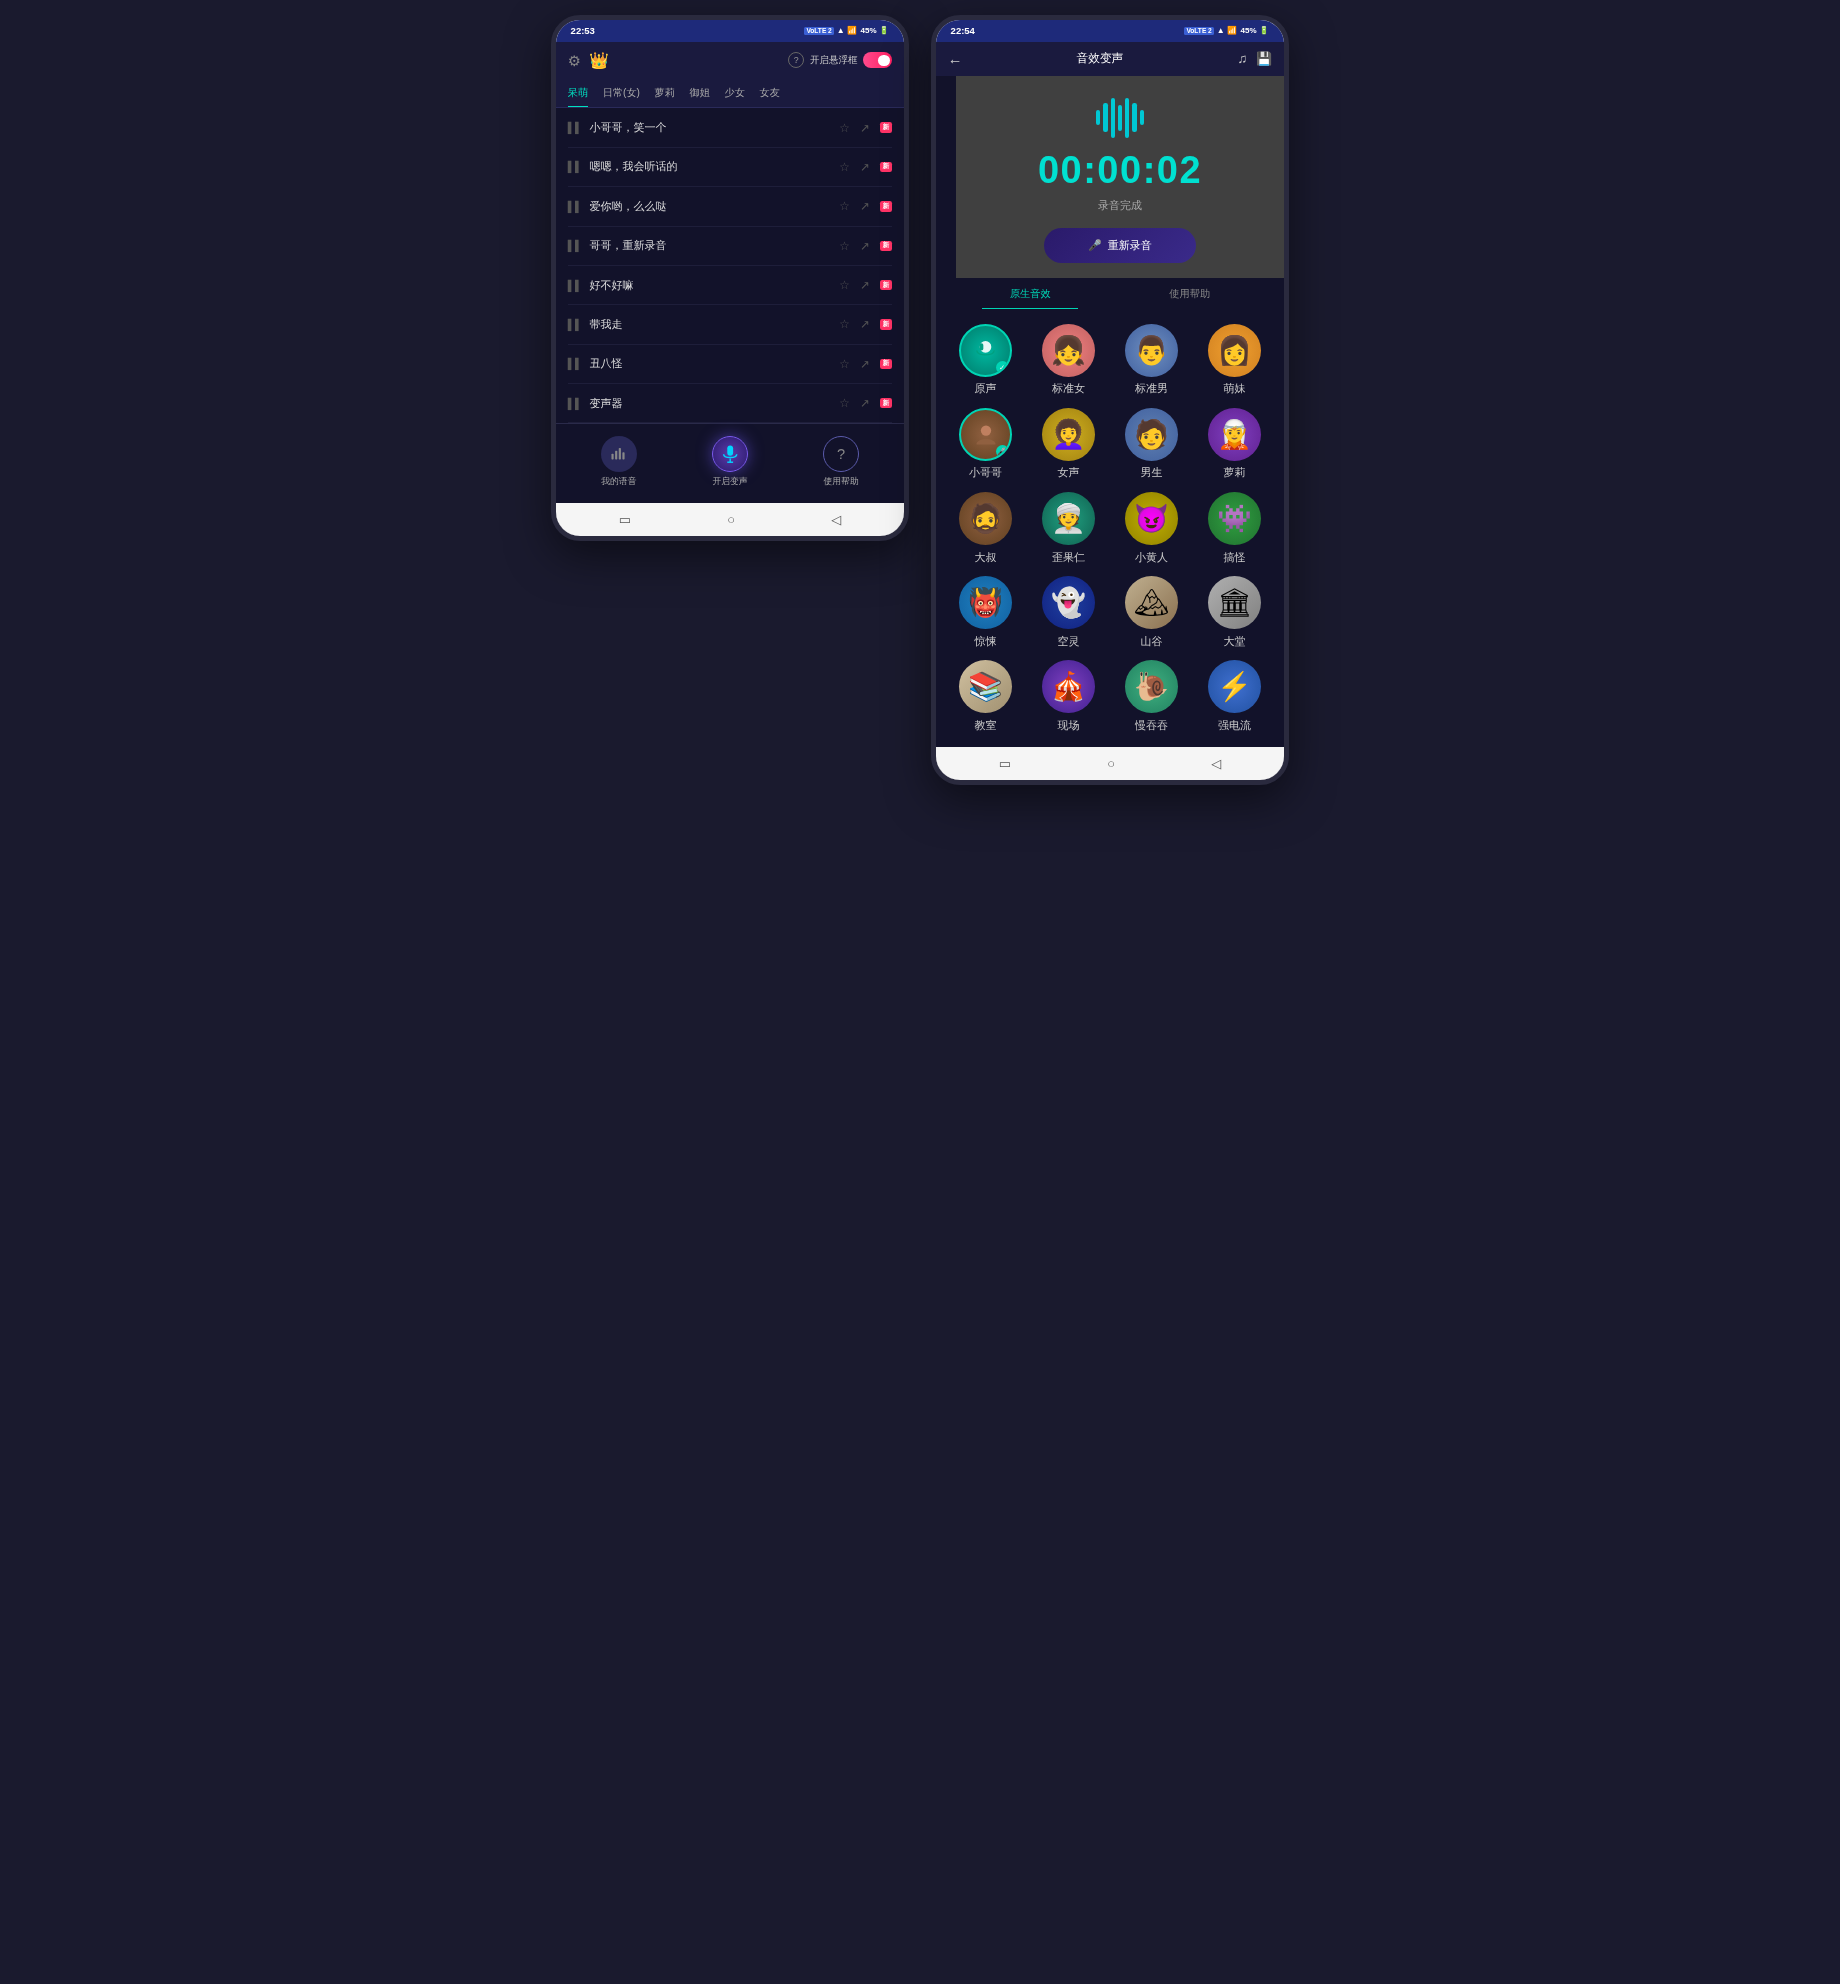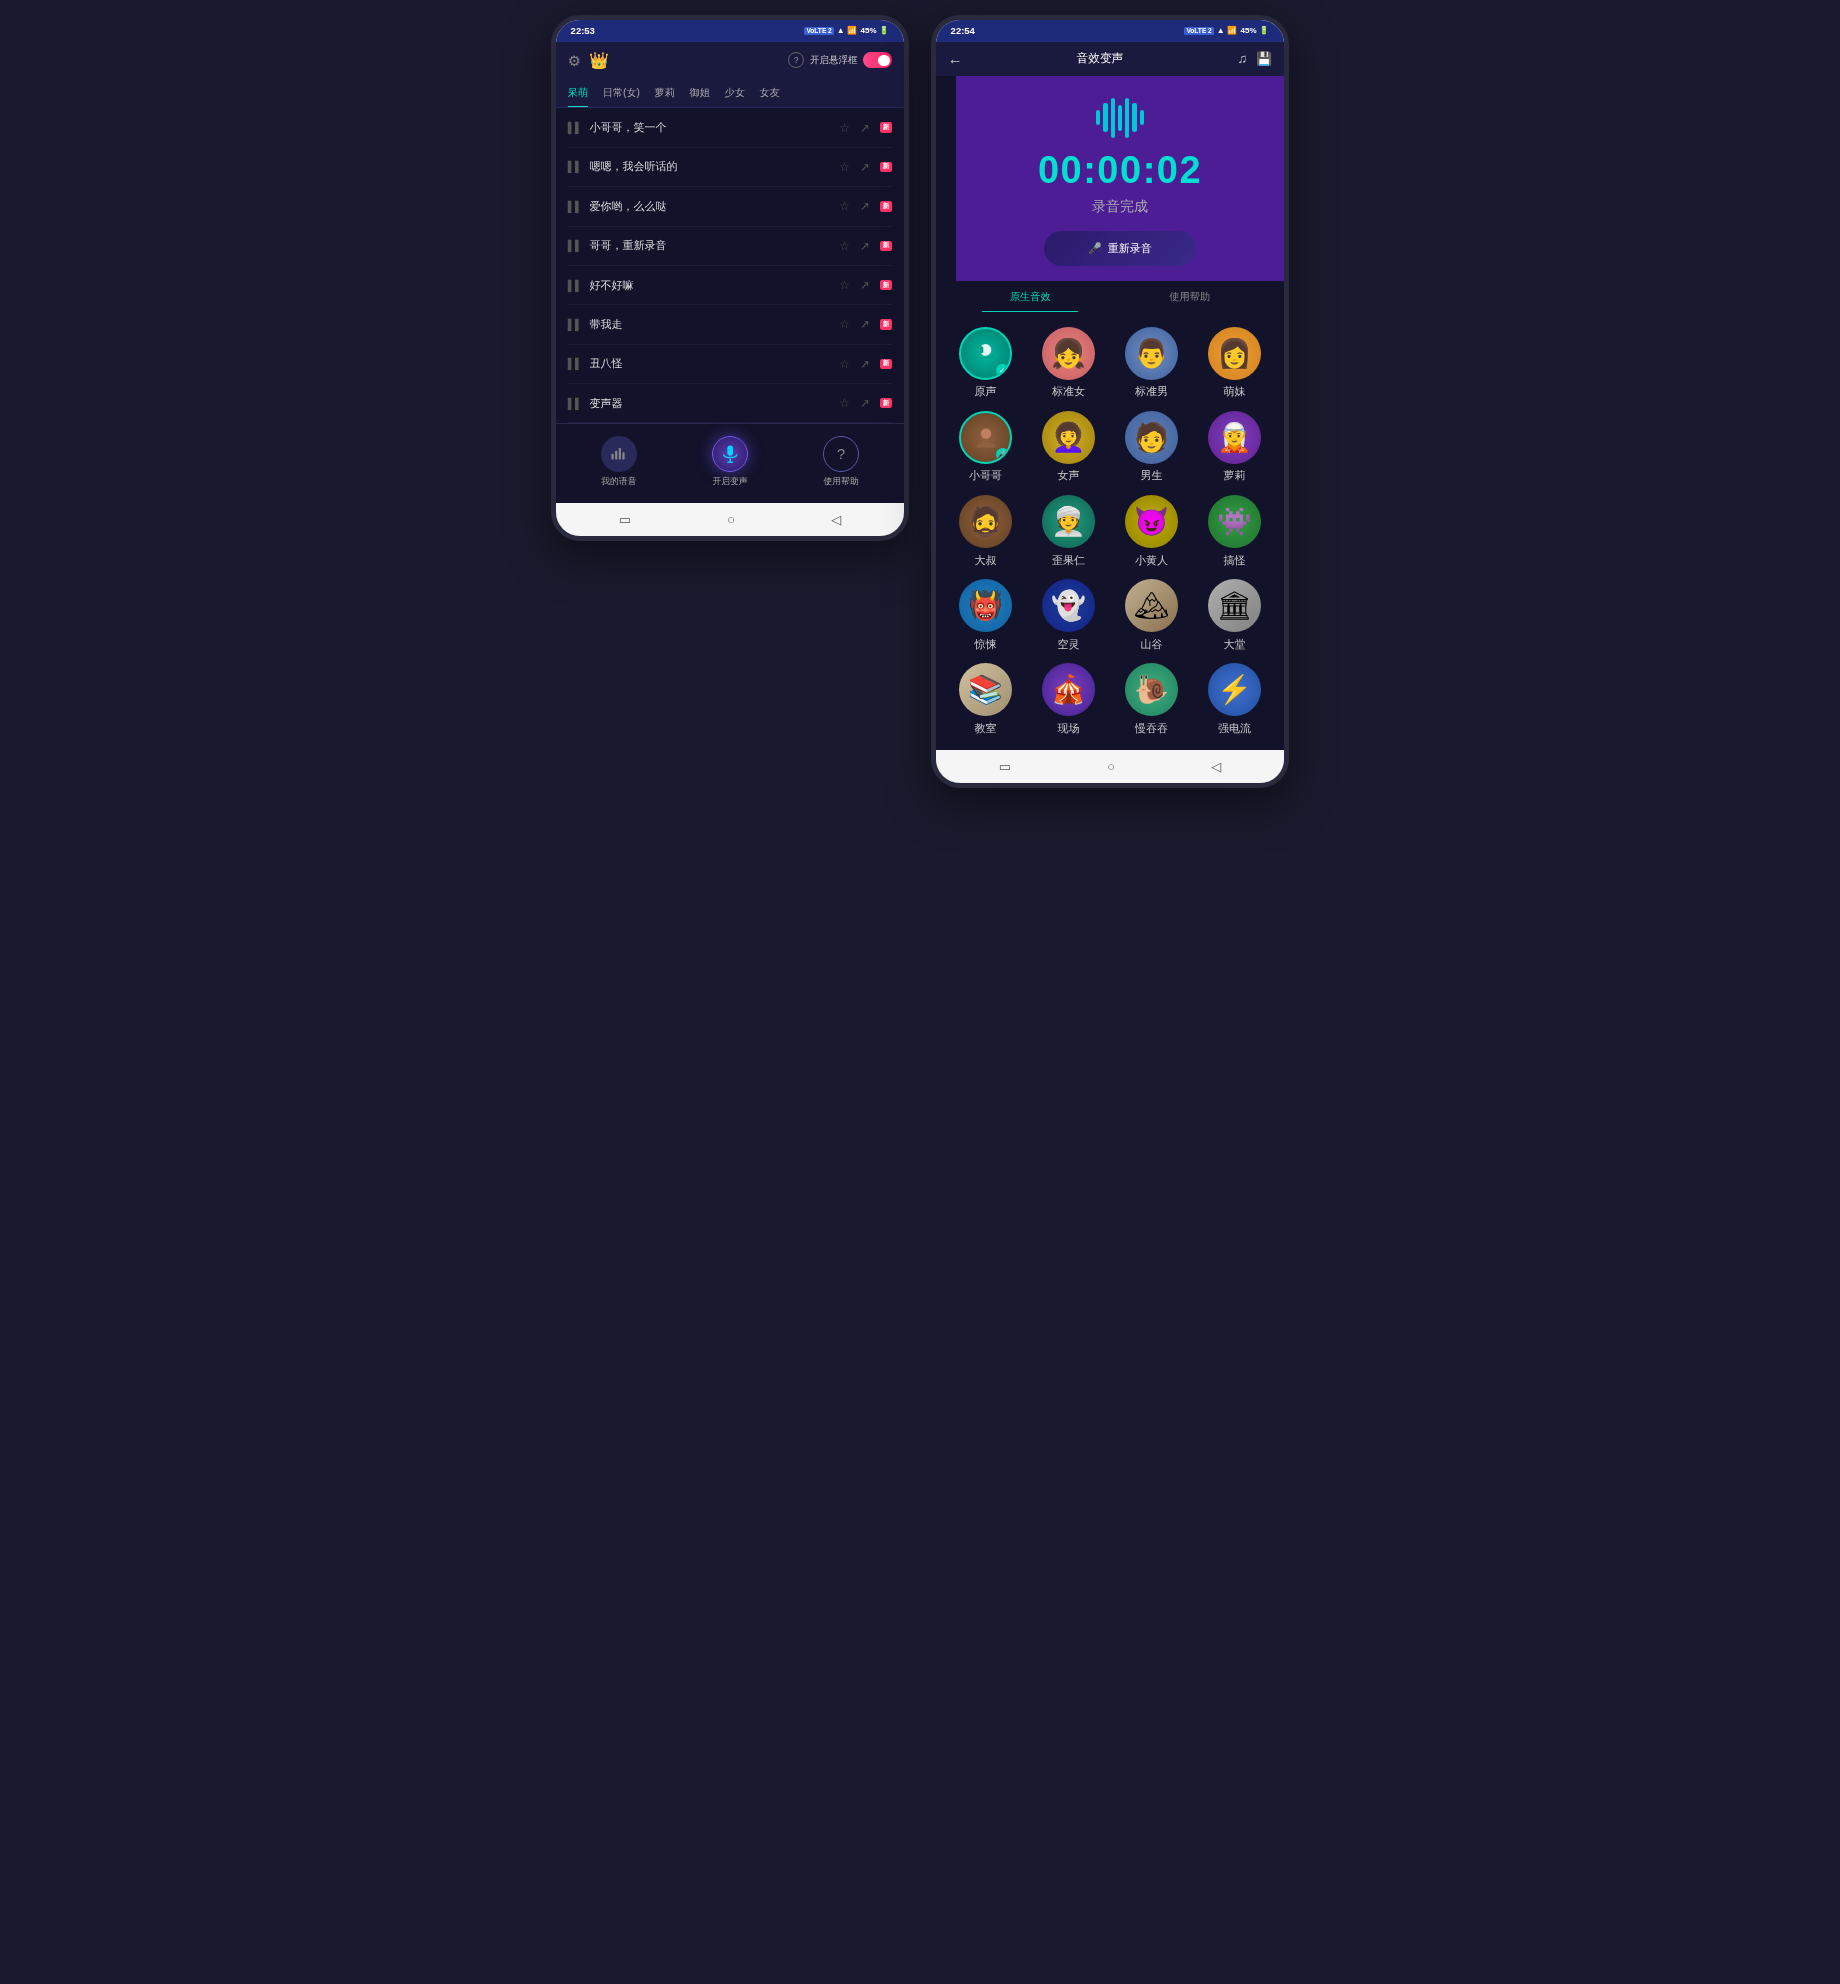--- a/index.html
+++ b/index.html
@@ -183,21 +183,21 @@
       align-items: center;
       justify-content: space-between;
     }
     .back-btn { color: #ccc; font-size: 14.6px; cursor: pointer; }
     .page-title { color: white; font-size: 11.7px; font-weight: 400; }
     .header-actions { display: flex; gap: 8.8px; }
     .header-action-btn { color: #ccc; font-size: 13px; }
 
     
     .recording-area {
-      background: #4c1d95;
+      background: #404040;
       padding: 22px 14.6px 14.6px;
       text-align: center;
       margin-left: 20px;
     }
     .waveform {
       display: flex;
       align-items: center;
       justify-content: center;
       gap: 2.9px;
       margin-bottom: 11.7px;
@@ -208,21 +208,21 @@
       border-radius: 2.2px;
     }
     .timer-display {
       font-size: 38px;
       font-weight: 700;
       color: #00e0d0;
       letter-spacing: 1.5px;
       font-variant-numeric: tabular-nums;
       margin-bottom: 5.8px;
     }
-    .rec-status { color: #aaa; font-size: 14px; margin-bottom: 14.6px; }
+    .rec-status { color: #aaa; font-size: 11px; margin-bottom: 14.6px; }
     .re-record-btn {
       background: linear-gradient(135deg, #2a1a6a, #3a2a8a);
       border: none;
       border-radius: 18px;
       padding: 10.2px 44px;
       color: white;
       font-size: 11px;
       cursor: pointer;
       display: inline-flex;
       align-items: center;

